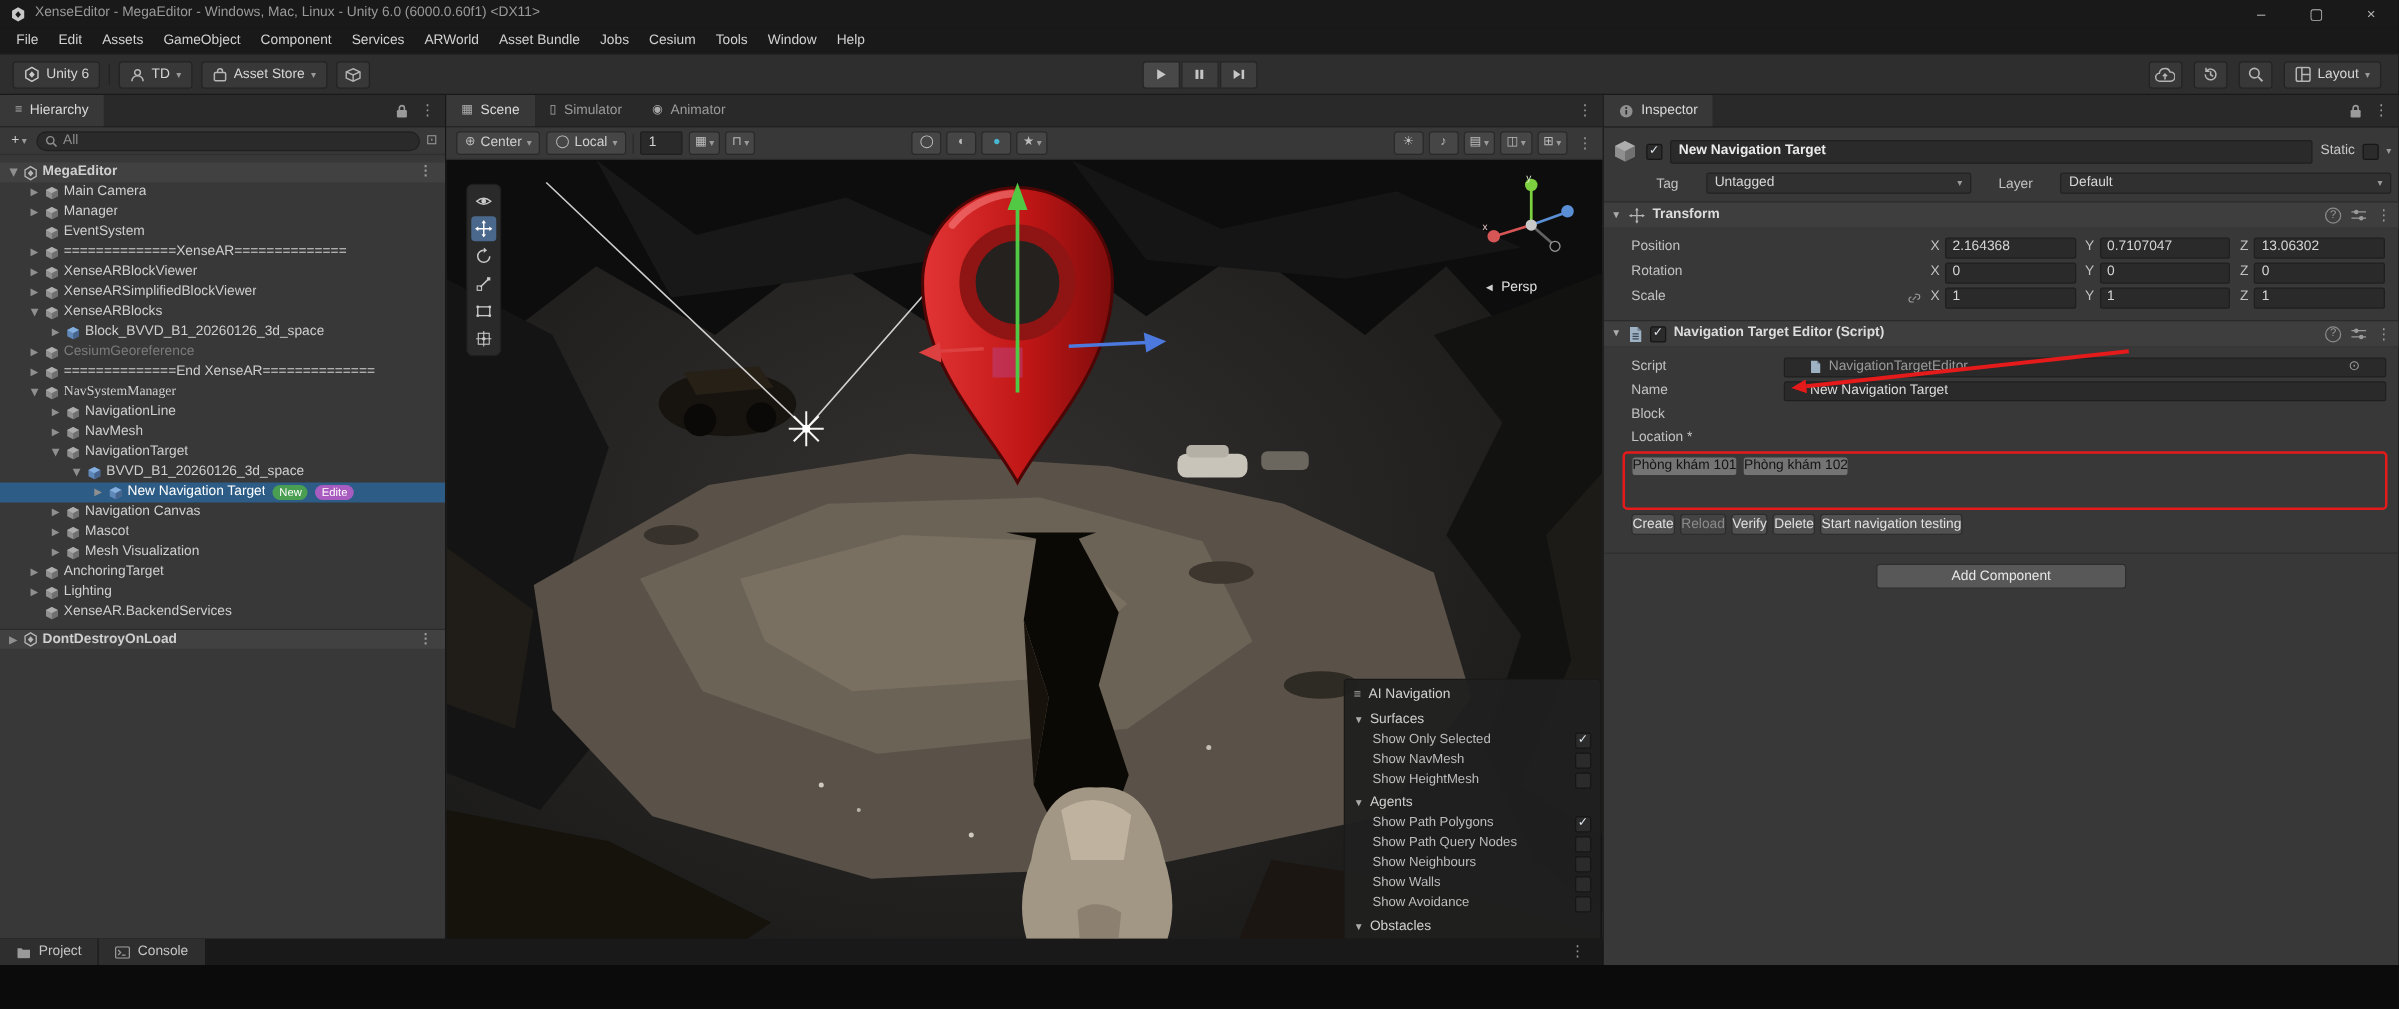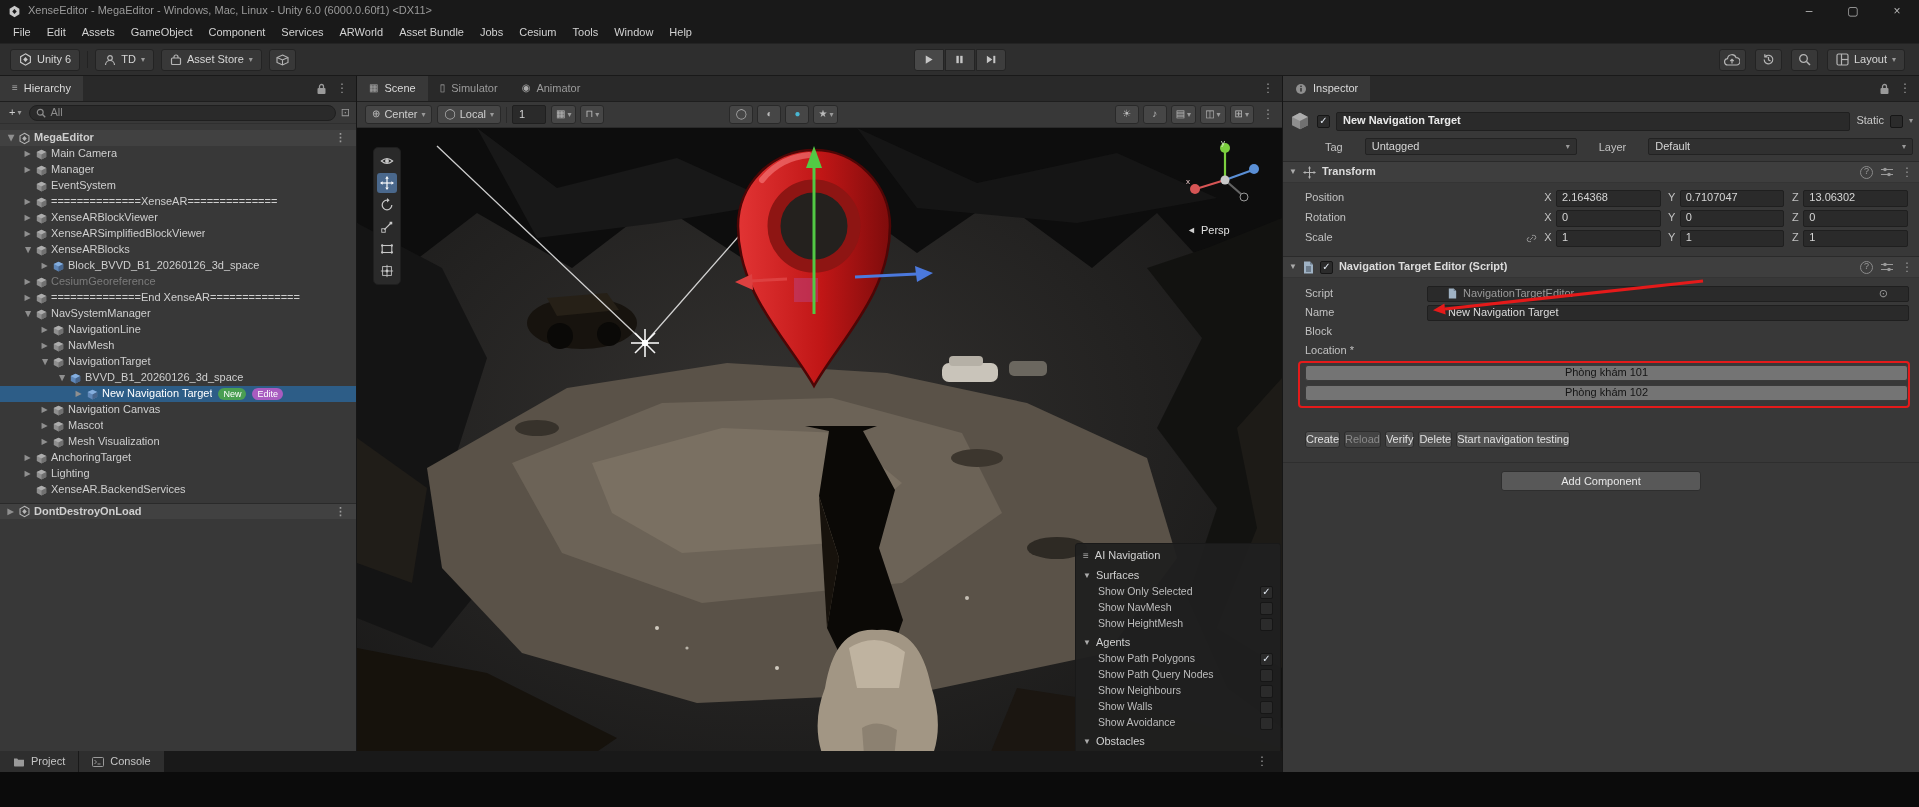--- a/index.html
+++ b/index.html
@@ -99,21 +99,21 @@
 .link-ic{width:14px;flex:none;display:flex;align-items:center}
 .axis{width:10px;text-align:center;color:#c2c2c2;flex:none}
 .nfield{flex:1;height:17px;background:#2a2a2a;border:1px solid #1f1f1f;border-radius:2px;display:flex;align-items:center;padding:0 5px;margin-right:3px;color:#d6d6d6}
 .p-rows{padding:6px 10px 0 22px}
 .p-row{display:flex;align-items:center;height:19px;gap:4px}
 .p-label{width:118px;color:#c2c2c2;flex:none}
 .ofield{flex:1;height:16px;border-radius:2px;display:flex;align-items:center;padding:0 20px;gap:6px}
 .ofield.readonly{background:#2a2a2a;border:1px solid #1f1f1f;color:#9a9a9a}
 .ofield.input{background:#2a2a2a;border:1px solid #1f1f1f;color:#dcdcdc}
 .picker{margin-left:auto;color:#9a9a9a}
-.loc-buttons{margin-top:5px;padding:0 11px 0 22px;display:flex;flex-direction:column;gap:4px}
+.loc-buttons{margin-top:5px;padding:0 11px 0 22px;display:flex;flex-direction:row;gap:4px}
 .loc-btn{height:16px;background:#747474;border:1px solid #3a3a3a;border-radius:3px;color:#141414;display:flex;align-items:center;justify-content:center}
 .action-buttons{margin-top:30px;padding:0 11px 0 22px;display:flex;flex-direction:row;gap:4px}
 .act-btn{height:17px;background:#515151;border:1px solid #2d2d2d;border-radius:3px;color:#e0e0e0;display:flex;align-items:center;justify-content:center}
 .act-btn.disabled{background:#434343;color:#8a8a8a}
 .insp-divider{height:1px;background:#2e2e2e;margin:14px 0 8px}
 .add-comp{display:block;margin:0 auto;width:200px;height:20px;background:#585858;border:1px solid #2e2e2e;border-radius:3px;color:#e8e8e8;font-family:inherit;font-size:11px}
 .anno-box{position:absolute;left:15px;top:285px;width:612px;height:47px;border:2px solid #e51a1a;border-radius:4px;pointer-events:none;z-index:6}
 .anno-arrow{position:absolute;left:0;top:0;pointer-events:none;z-index:6}
 
 .b-tab{height:21px;display:flex;align-items:center;gap:6px;padding:0 13px;background:#2e2e2e;border-right:1px solid #191919;color:#c6c6c6}
@@ -371,21 +371,21 @@
         </div>
         <div class="h-row" style="padding-left: 21px;">
           <span class="expander collapsed">▶</span>
           <svg class="hicon" viewBox="0 0 16 16">
             <path d="M8 2 L13.8 5 V11 L8 14 L2.2 11 V5 Z" fill="#8f8f8f"></path>
             <path d="M8 2 L13.8 5 L8 8 L2.2 5 Z" fill="#adadad"></path>
             <path d="M8 8 L13.8 5 V11 L8 14 Z" fill="#707070"></path>
           </svg>
           <span class="h-label">==============End XenseAR==============</span>
         </div>
-        <div class="h-row" style="padding-left: 21px;">
+        <div class="h-row" style="padding-left: 21px; font-family: Liberation Serif, serif;">
           <span class="expander expanded">▶</span>
           <svg class="hicon" viewBox="0 0 16 16">
             <path d="M8 2 L13.8 5 V11 L8 14 L2.2 11 V5 Z" fill="#8f8f8f"></path>
             <path d="M8 2 L13.8 5 L8 8 L2.2 5 Z" fill="#adadad"></path>
             <path d="M8 8 L13.8 5 V11 L8 14 Z" fill="#707070"></path>
           </svg>
           <span class="h-label">NavSystemManager</span>
         </div>
         <div class="h-row" style="padding-left: 38px;">
           <span class="expander collapsed">▶</span>

